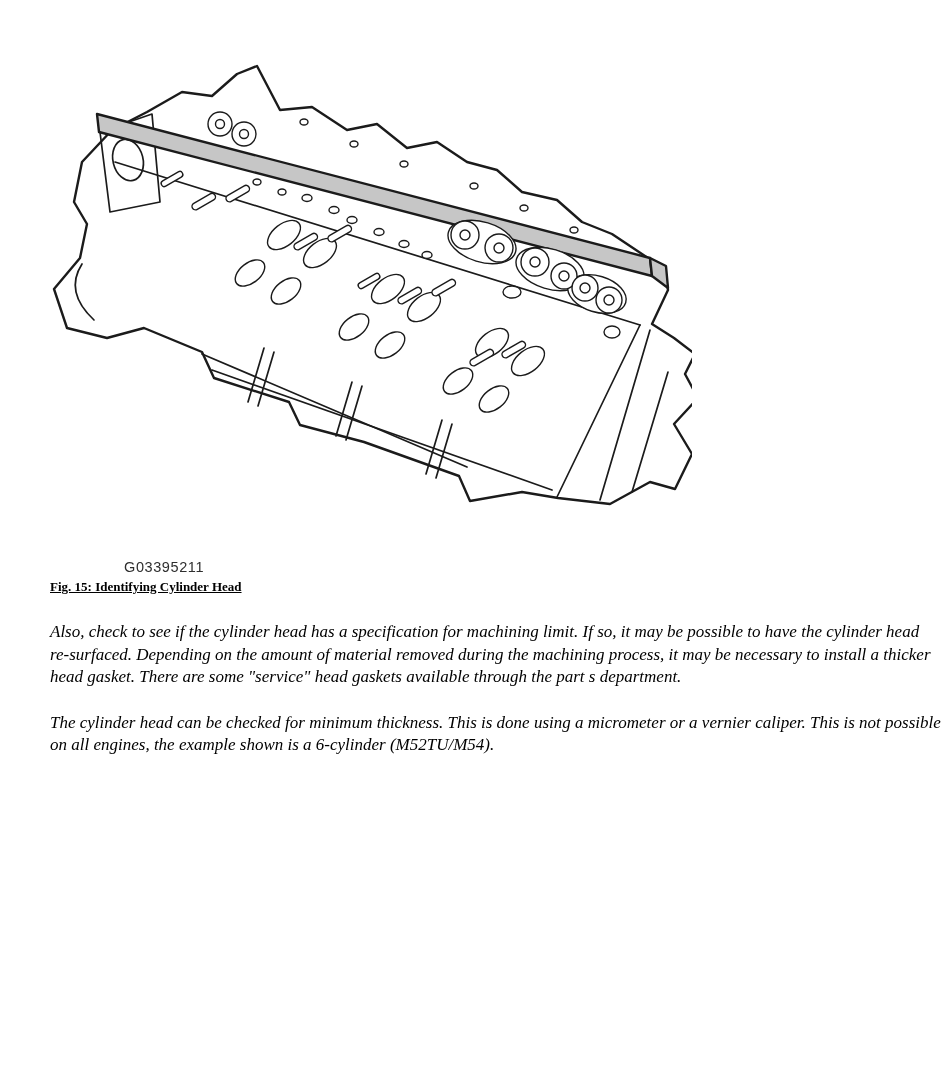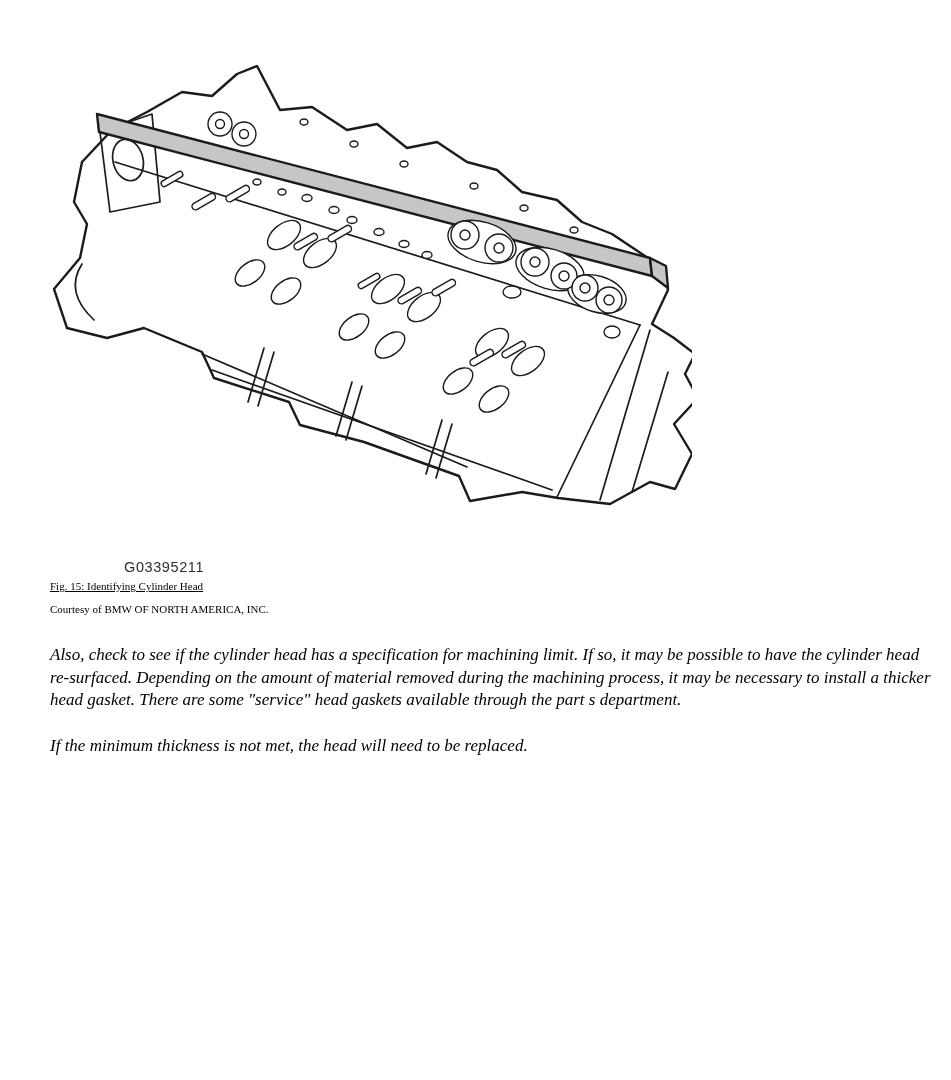--- a/index.html
+++ b/index.html
@@ -7,21 +7,21 @@
     position:relative;width:951px;height:904px;background:#ffffff;overflow:hidden;
     font-family:"Liberation Serif", serif;color:#000;
   }
   .figure-wrap{position:absolute;left:52px;top:52px;width:640px;height:470px;}
   .image-label{
     position:absolute;left:72px;top:507px;
     font-family:"Liberation Sans", sans-serif;font-size:14.5px;color:#2e2e2e;
     letter-spacing:0.6px;
   }
   .text-block{position:absolute;left:50px;top:575px;width:892px;}
-  .caption{font-size:11px;font-weight:normal;line-height:23px;}
+  .caption{font-size:13px;font-weight:bold;line-height:23px;}
   .caption .title{text-decoration:underline;}
   .body-copy p{
     margin:23px 0 0 0;font-size:17px;line-height:22.5px;font-weight:400;font-style:italic;
   }
   svg .thin{stroke-width:1.7;}
   svg .fine{stroke-width:1.4;}
 </style>
 </head>
 <body>
 
@@ -127,21 +127,20 @@
         <rect x="305" y="226" width="24" height="6" rx="3" transform="rotate(-30 317 229)"></rect>
         <rect x="108" y="124" width="24" height="6" rx="3" transform="rotate(-30 120 127)"></rect>
       </g>
     </svg>
     <div class="image-label">G03395211</div>
   </div>
 
   <div class="text-block">
     <div class="caption">
       <div class="title">Fig. 15: Identifying Cylinder Head</div>
-      <div class="credit">Courtesy of BMW OF NORTH AMERICA, INC.</div>
     </div>
     <div class="body-copy">
       <p>Also, check to see if the cylinder head has a specification for machining limit. If so, it may be possible to have the cylinder head re-surfaced. Depending on the amount of material removed during the machining process, it may be necessary to install a thicker head gasket. There are some "service" head gaskets available through the part s department.</p>
-      <p>If the minimum thickness is not met, the head will need to be replaced.</p>
+      <p>The cylinder head can be checked for minimum thickness. This is done using a micrometer or a vernier caliper. This is not possible on all engines, the example shown is a 6-cylinder (M52TU/M54).</p>
     </div>
   </div>
 
 </div>
 
 </body></html>

